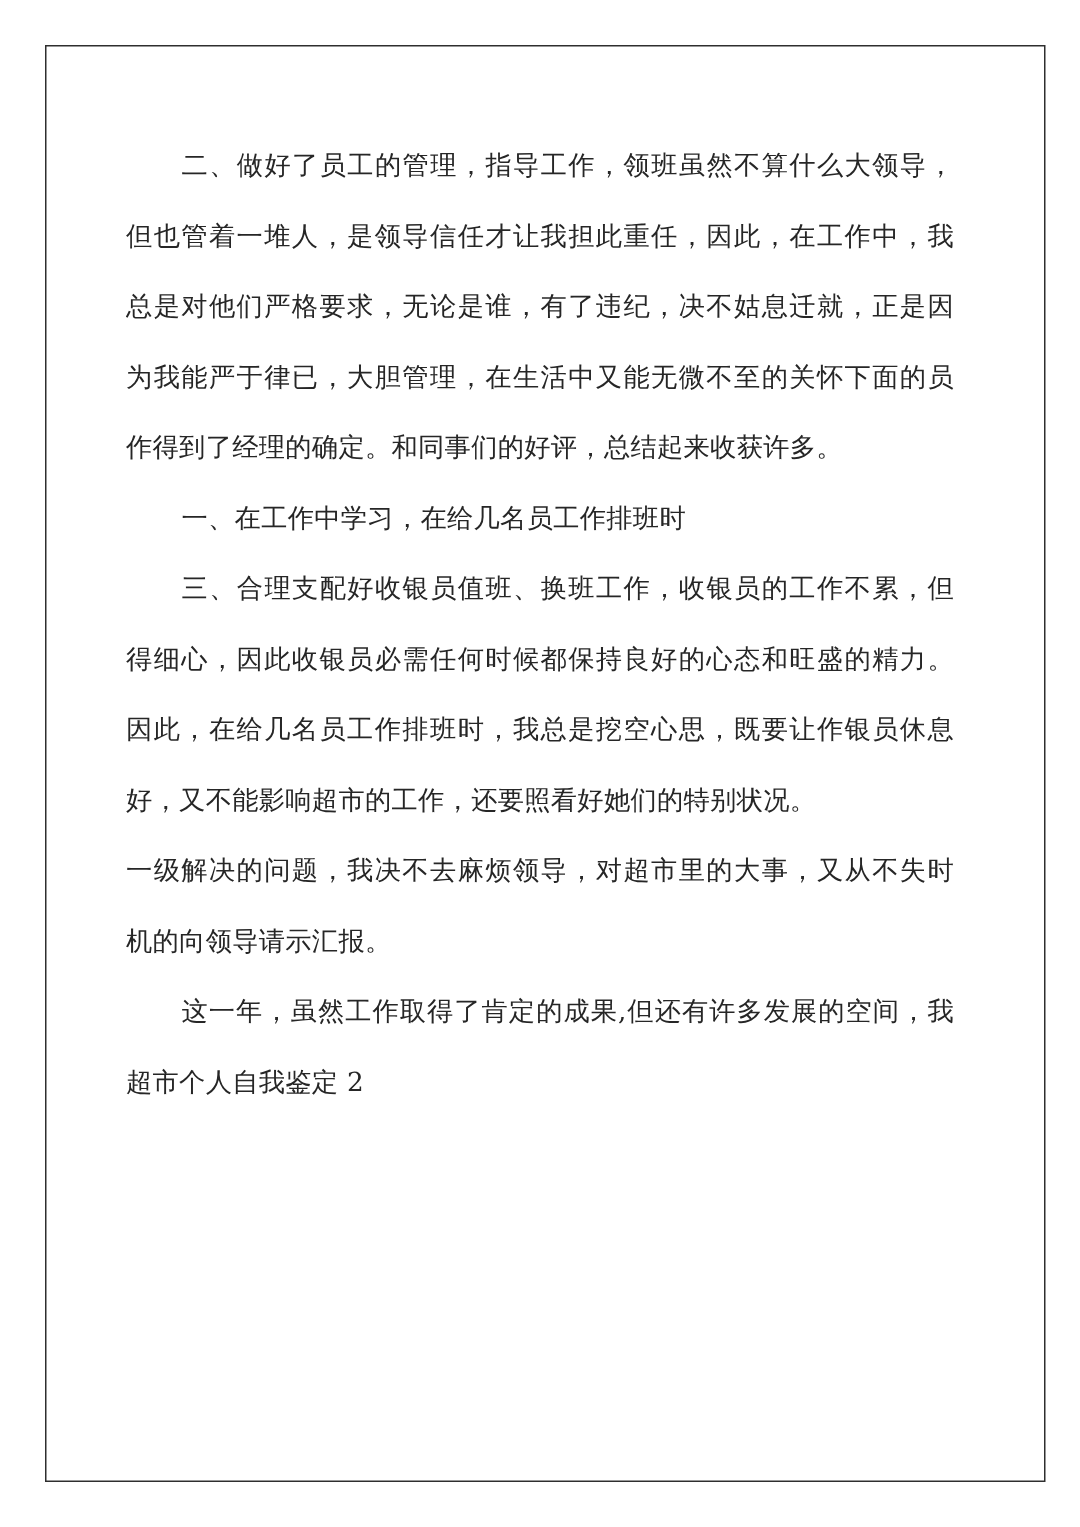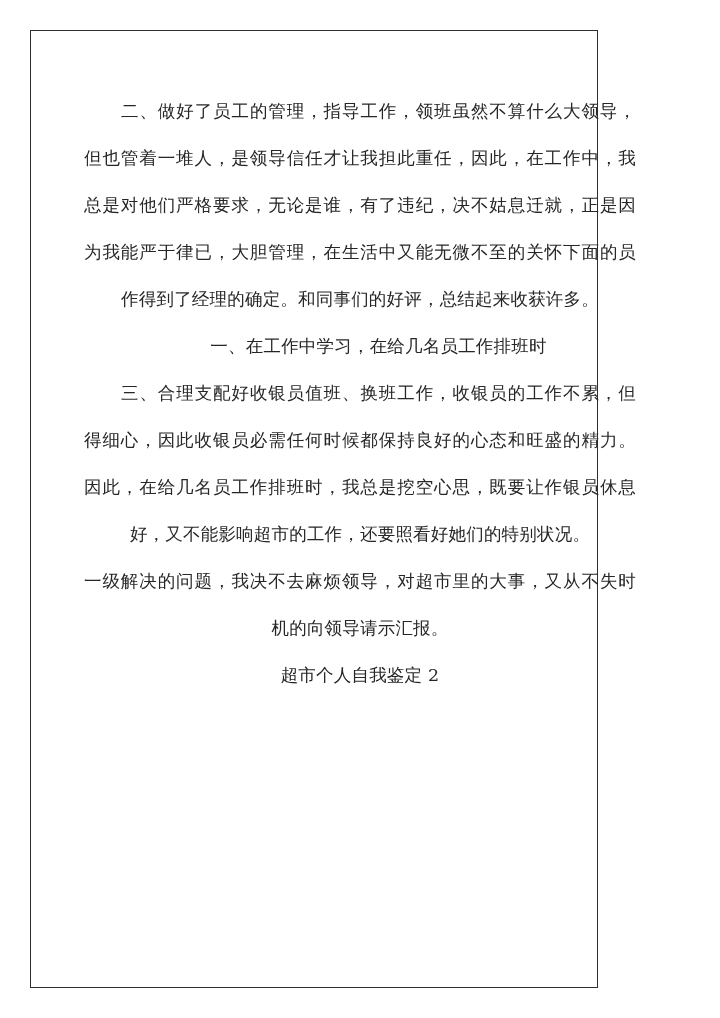--- a/index.html
+++ b/index.html
@@ -11,40 +11,40 @@
     position: relative;
     width: 720px;
     height: 1018px;
     overflow: hidden;
     font-family: "DejaVu Serif", "Liberation Serif", serif;
   }
   .page {
     position: absolute;
     left: 30px;
     top: 30px;
-    width: 568px;
+    width: 667px;
     height: 958px;
     box-sizing: border-box;
     border: 1.5px solid #2e2e2e;
     background: #ffffff;
   }
   .text-body {
     position: absolute;
     left: 53px;
     top: 57px;
     width: 552px;
   }
   .line {
     font-size: 17.5px;
     color: #262626;
     height: 47px;
     line-height: 47px;
     letter-spacing: 0.2px;
     white-space: nowrap;
-    text-align: center;
+    text-align: left;
   }
   .line.fill {
     white-space: normal;
     text-align: justify;
     text-align-last: justify;
     overflow: hidden;
   }
   .line.indent {
     text-indent: 37px;
   }
@@ -59,15 +59,16 @@
       <div class="line fill">总是对他们严格要求，无论是谁，有了违纪，决不姑息迁就，正是因</div>
       <div class="line fill">为我能严于律已，大胆管理，在生活中又能无微不至的关怀下面的员</div>
       <div class="line">作得到了经理的确定。和同事们的好评，总结起来收获许多。</div>
       <div class="line indent">一、在工作中学习，在给几名员工作排班时</div>
       <div class="line indent fill">三、合理支配好收银员值班、换班工作，收银员的工作不累，但</div>
       <div class="line fill">得细心，因此收银员必需任何时候都保持良好的心态和旺盛的精力。</div>
       <div class="line fill">因此，在给几名员工作排班时，我总是挖空心思，既要让作银员休息</div>
       <div class="line">好，又不能影响超市的工作，还要照看好她们的特别状况。</div>
       <div class="line fill">一级解决的问题，我决不去麻烦领导，对超市里的大事，又从不失时</div>
       <div class="line">机的向领导请示汇报。</div>
+      <div class="line indent fill">这一年，虽然工作取得了肯定的成果,但还有许多发展的空间，我</div>
       <div class="line">超市个人自我鉴定 2</div>
     </div>
 </div>
 
 </body></html>

